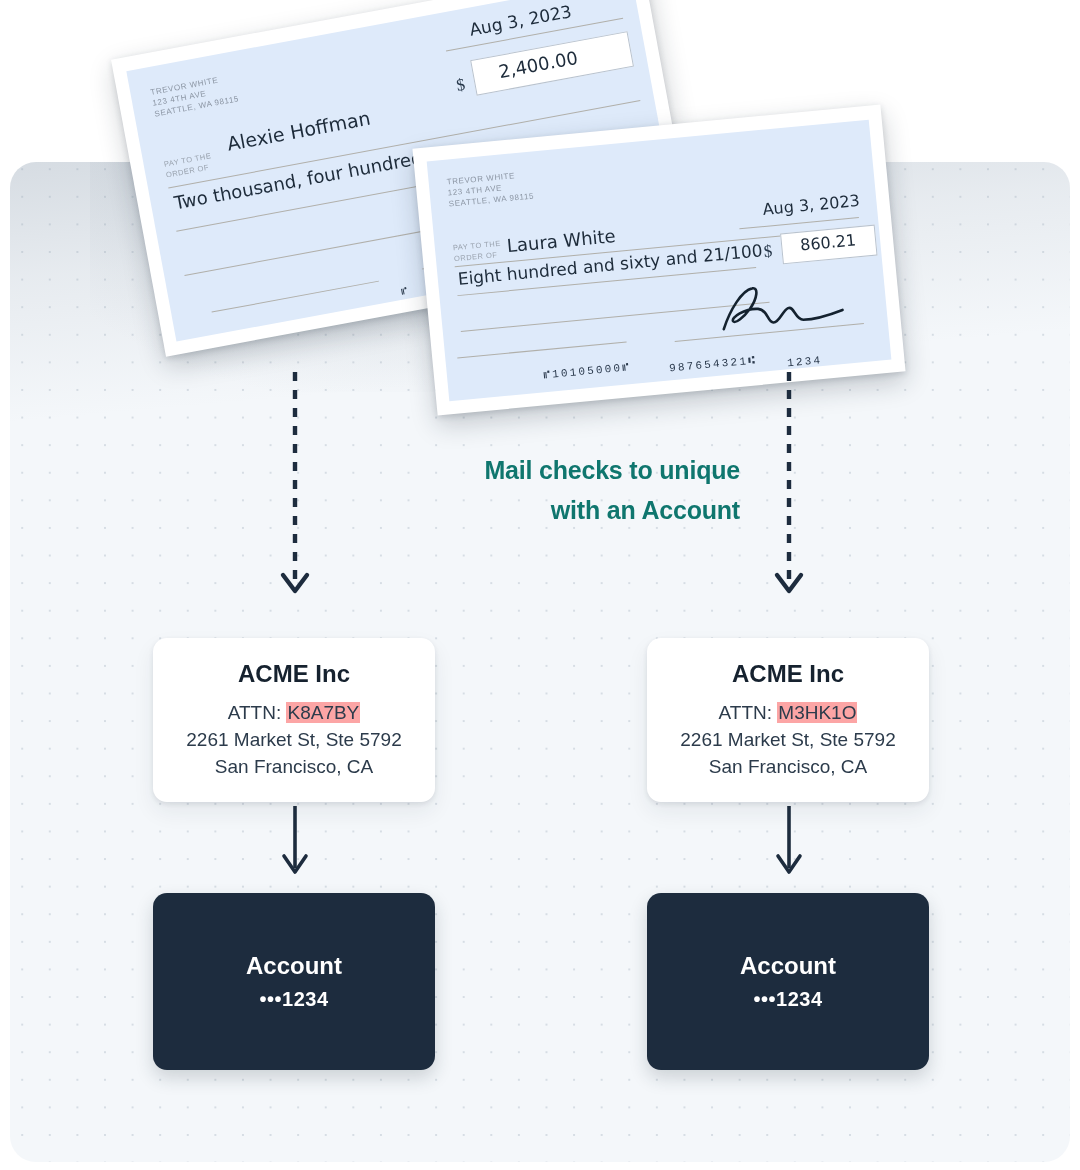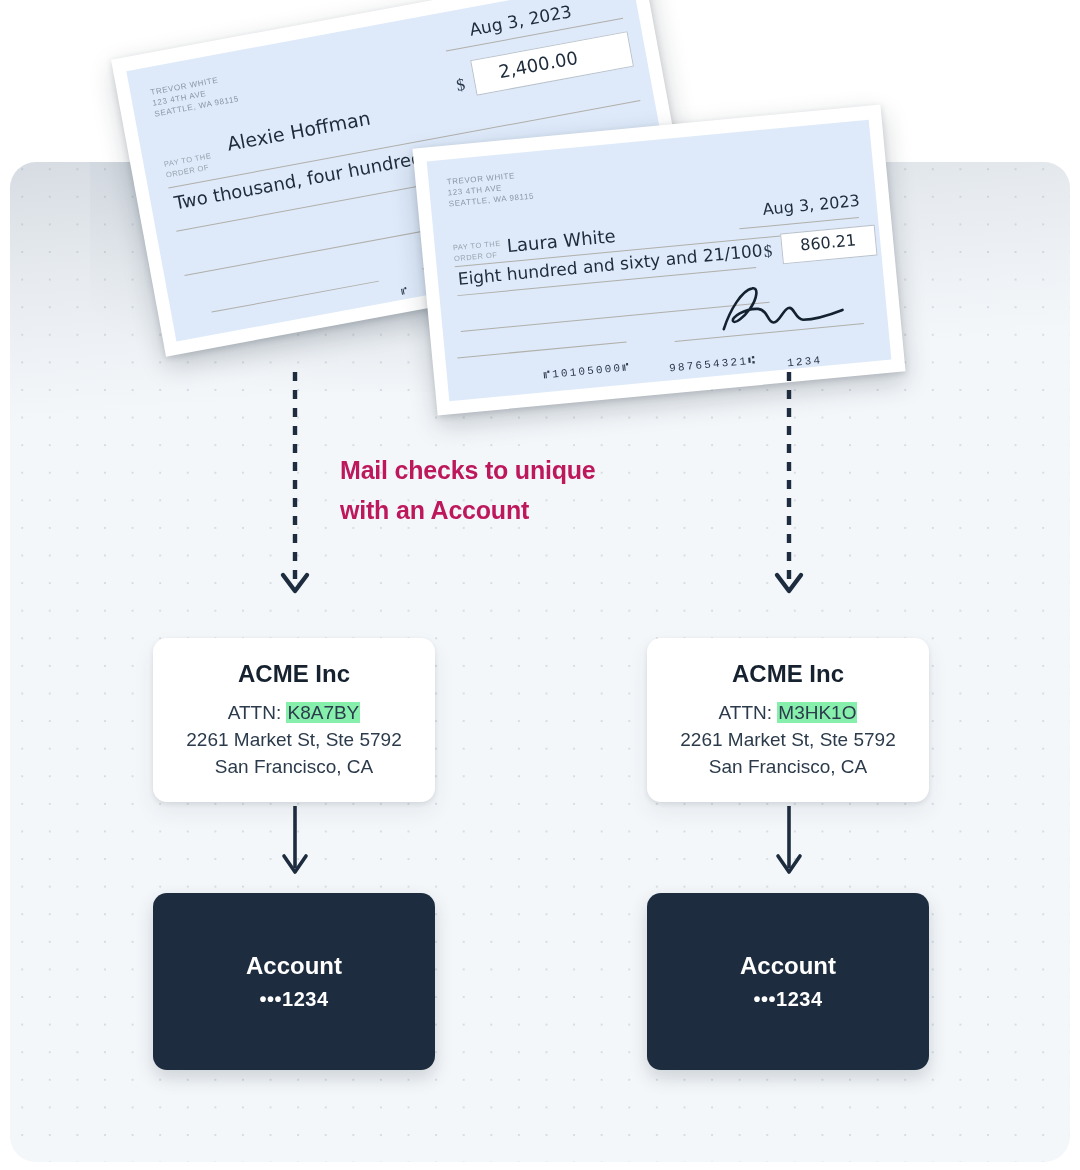--- a/index.html
+++ b/index.html
@@ -87,43 +87,43 @@
     background: #ffffff;
     border: 1px solid #b9c3cf;
   }
   .dollar { position: absolute; font-size: 17px; color: #27384b; font-family: "Liberation Serif", serif; }
 
   .sig { position: absolute; }
 
   
   #caption {
     position: absolute; left: 340px; top: 450px; width: 400px;
-    text-align: left;
+    text-align: right;
     font-size: 25px; font-weight: bold; line-height: 40px;
-    color: #be185d; letter-spacing: -.2px;
+    color: #0f766e; letter-spacing: -.2px;
     z-index: 4;
   }
 
   
   .arrow-svg { position: absolute; z-index: 4; }
 
   
   .addr-card {
     position: absolute;
     width: 282px; height: 164px;
     background: #ffffff;
     border-radius: 14px;
     box-shadow: 0 2px 5px rgba(28,43,58,.10), 0 10px 22px rgba(28,43,58,.07);
     display: flex; flex-direction: column; align-items: center;
     justify-content: center;
     z-index: 4;
   }
   .addr-title { font-size: 24px; font-weight: bold; color: #16222f; margin-bottom: 11px; }
   .addr-line { font-size: 19px; color: #2c3b4b; line-height: 27px; }
-  .hl { background: #86efac; padding: 0 1px; }
+  .hl { background: #fca5a5; padding: 0 1px; }
 
   
   .acct-card {
     position: absolute;
     width: 282px; height: 177px;
     background: #1d2c3e;
     border-radius: 14px;
     box-shadow: 0 8px 18px rgba(28,43,58,.18);
     display: flex; flex-direction: column; align-items: center; justify-content: center;
     z-index: 4;

